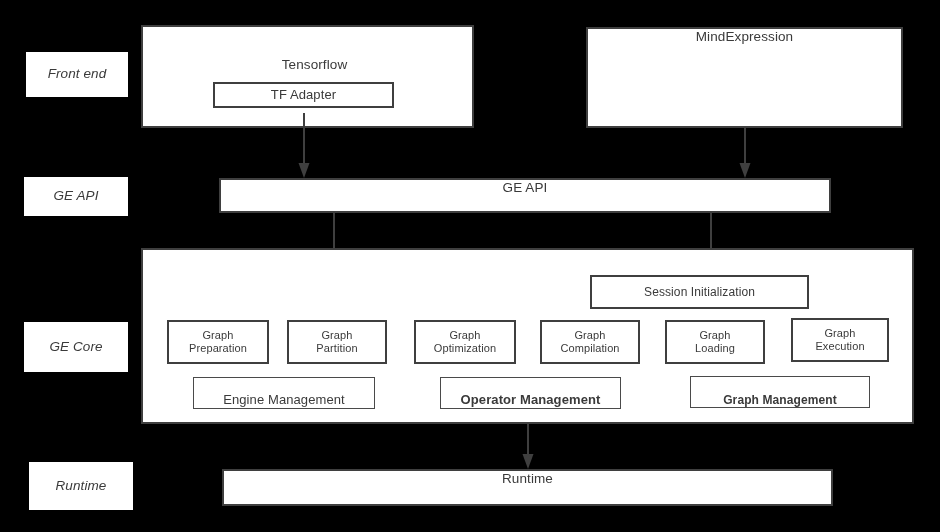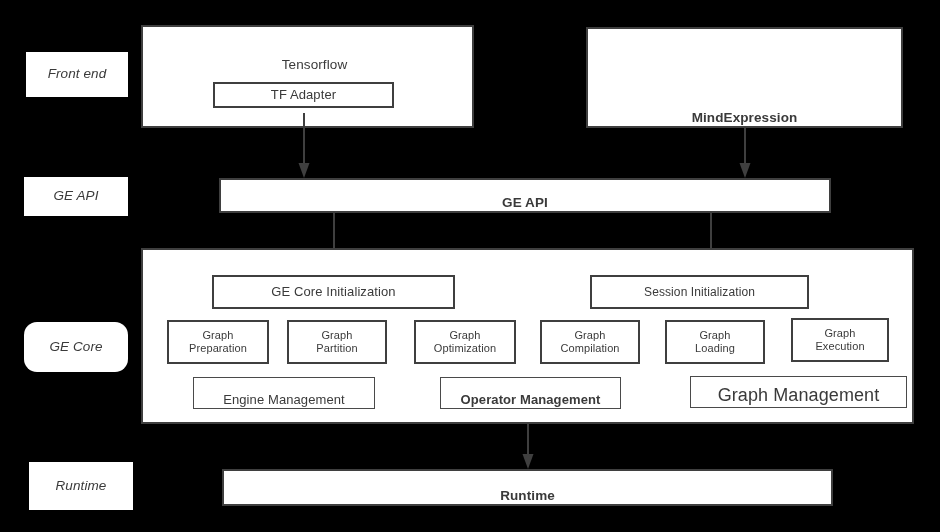--- a/index.html
+++ b/index.html
@@ -50,22 +50,21 @@
     font-size: 12.5px;
     align-items: flex-end;
   }
   
   .frame-top {
     align-items: flex-start;
     padding-top: 30px;
     padding-left: 14px;
   }
   .frame-mid {
-    align-items: flex-end;
-    font-weight: bold;
+    align-items: flex-start;
   }
   .region {
     position: absolute;
     box-sizing: border-box;
     background: #ffffff;
     border: 2.5px solid #3f3f3f;
   }
   .two-line {
     white-space: pre-line;
   }
@@ -84,21 +83,21 @@
 <div id="canvas">
 
   <div class="box chip" style="left:26px; top:52px; width:102px; height:45px;">
     <span>Front end</span>
   </div>
 
   <div class="box chip" style="left:24px; top:177px; width:104px; height:39px;">
     <span>GE API</span>
   </div>
 
-  <div class="box chip" style="left:24px; top:322px; width:104px; height:50px;border-radius:13px;">
+  <div class="box chip" style="left:24px; top:322px; width:104px; height:50px;">
     <span>GE Core</span>
   </div>
 
   <div class="box chip" style="left:29px; top:462px; width:104px; height:48px;">
     <span>Runtime</span>
   </div>
 
   <div class="box frame frame-top" style="left:141px; top:25px; width:333px; height:103px;">
     <span>Tensorflow</span>
   </div>
@@ -138,23 +137,20 @@
 
   <div class="arrow" style="left:703px; top:213px;">
     <svg width="16" height="62" viewBox="0 0 16 62">
       <line x1="8" y1="0" x2="8" y2="50" stroke="#3f3f3f" stroke-width="2"></line>
       <polygon points="8,61 2.5,46 13.5,46" fill="#3f3f3f"></polygon>
     </svg>
   </div>
 
   <div class="region" style="left:141px; top:248px; width:773px; height:176px;"></div>
 
-  <div class="box inner" style="left:212px; top:275px; width:243px; height:34px; font-size:13px;">
-    <span>GE Core Initialization</span>
-  </div>
 
   <div class="box inner" style="left:590px; top:275px; width:219px; height:34px; font-size:12px;">
     <span>Session Initialization</span>
   </div>
 
   <div class="box inner two-line" style="left:167px; top:320px; width:102px; height:44px;">
     <span>Graph
 Preparation</span>
   </div>
 
@@ -184,21 +180,21 @@
   </div>
 
   <div class="box inner-thin" style="left:193px; top:377px; width:182px; height:32px; font-size:13px;">
     <span>Engine Management</span>
   </div>
 
   <div class="box inner-thin" style="left:440px; top:377px; width:181px; height:32px; font-size:13px;font-weight:bold;">
     <span>Operator Management</span>
   </div>
 
-  <div class="box inner-thin" style="left:690px; top:376px; width:217px; height:32px; font-size:18px;">
+  <div class="box inner-thin" style="left:690px; top:376px; width:180px; height:32px; font-size:12px;font-weight:bold;">
     <span>Graph Management</span>
   </div>
 
   <div class="arrow" style="left:520px; top:424px;">
     <svg width="16" height="46" viewBox="0 0 16 46">
       <line x1="8" y1="0" x2="8" y2="34" stroke="#3f3f3f" stroke-width="2"></line>
       <polygon points="8,45 2.5,30 13.5,30" fill="#3f3f3f"></polygon>
     </svg>
   </div>
 

